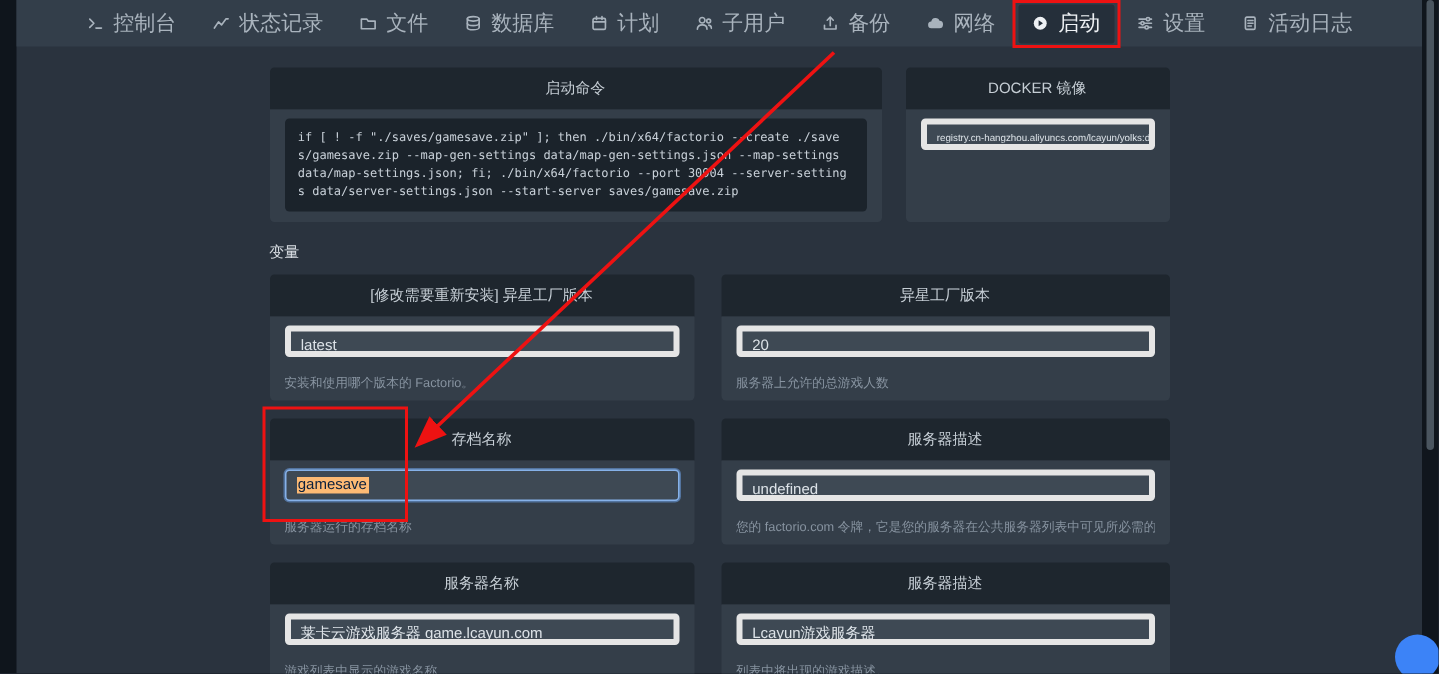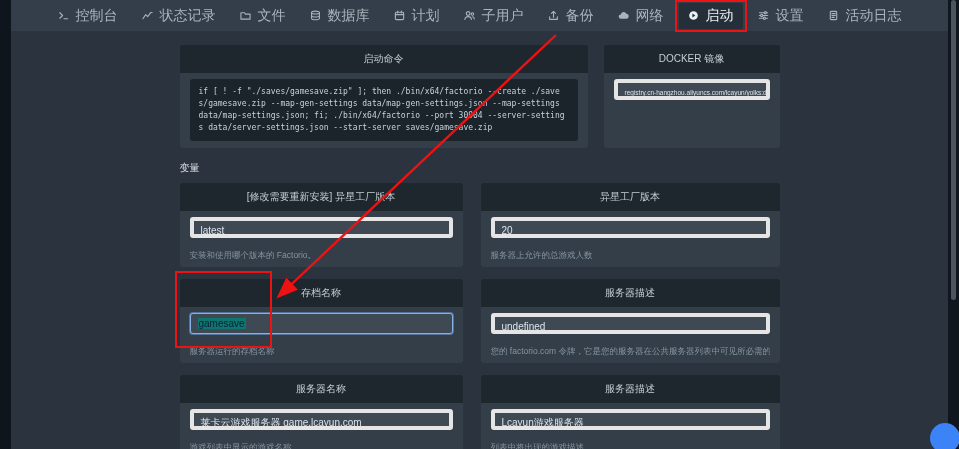--- a/index.html
+++ b/index.html
@@ -23,21 +23,21 @@
 
   .card { border-radius:3px; position:relative; display:flex; flex-direction:column; }
   .card-header { background:#1e262e; padding:7px 10px; font-size:10px; color:#c6ced5; border-radius:3px 3px 0 0;text-align:center; }
   .card-body { background:#343e49; padding:6px 10px 7px; border-radius:0 0 3px 3px; flex:1; }
 
   .codeblock { background:#1b232b; border-radius:3px; padding:7px 9px; font-family:"DejaVu Sans Mono","Liberation Mono",monospace; font-size:8px; line-height:12px; color:#c9d1d9; white-space:pre-wrap; word-break:break-all; }
 
   .input { background:#3e4954; border:4px solid #e5e5e5; border-radius:3px; height:21px; line-height:19px; padding:0 7px; font-size:10px; color:#dde3e8; white-space:nowrap; overflow:hidden; }
   .input.small-text { font-size:6.5px; }
   .input.focused { border:1px solid #86b1e8; box-shadow:0 0 0 1px rgba(110,160,230,.55); }
-  .sel { background:#0f766e; color:#0a1f3c; padding:0 1px; }
+  .sel { background:#fdba74; color:#0a1f3c; padding:0 1px; }
 
   .help { font-size:8.5px; color:#8793a0; margin-top:12px; line-height:10px; min-height:1px; white-space:nowrap; overflow:hidden; }
 
   
   .annot-box-field { position:absolute; left:-5px; top:-8px; width:97px; height:77px; border:2px solid #ee1212; z-index:41; pointer-events:none; }
   .annot-svg { position:absolute; left:0; top:0; width:959px; height:449px; z-index:40; pointer-events:none; }
 
   
   .scrollbar-track { position:absolute; right:0; top:0; width:11px; height:449px; background:#10161d; z-index:30; }
   .scrollbar-thumb { position:absolute; right:3px; top:0; width:5px; height:300px; background:#4a555f; border-radius:3px; }

